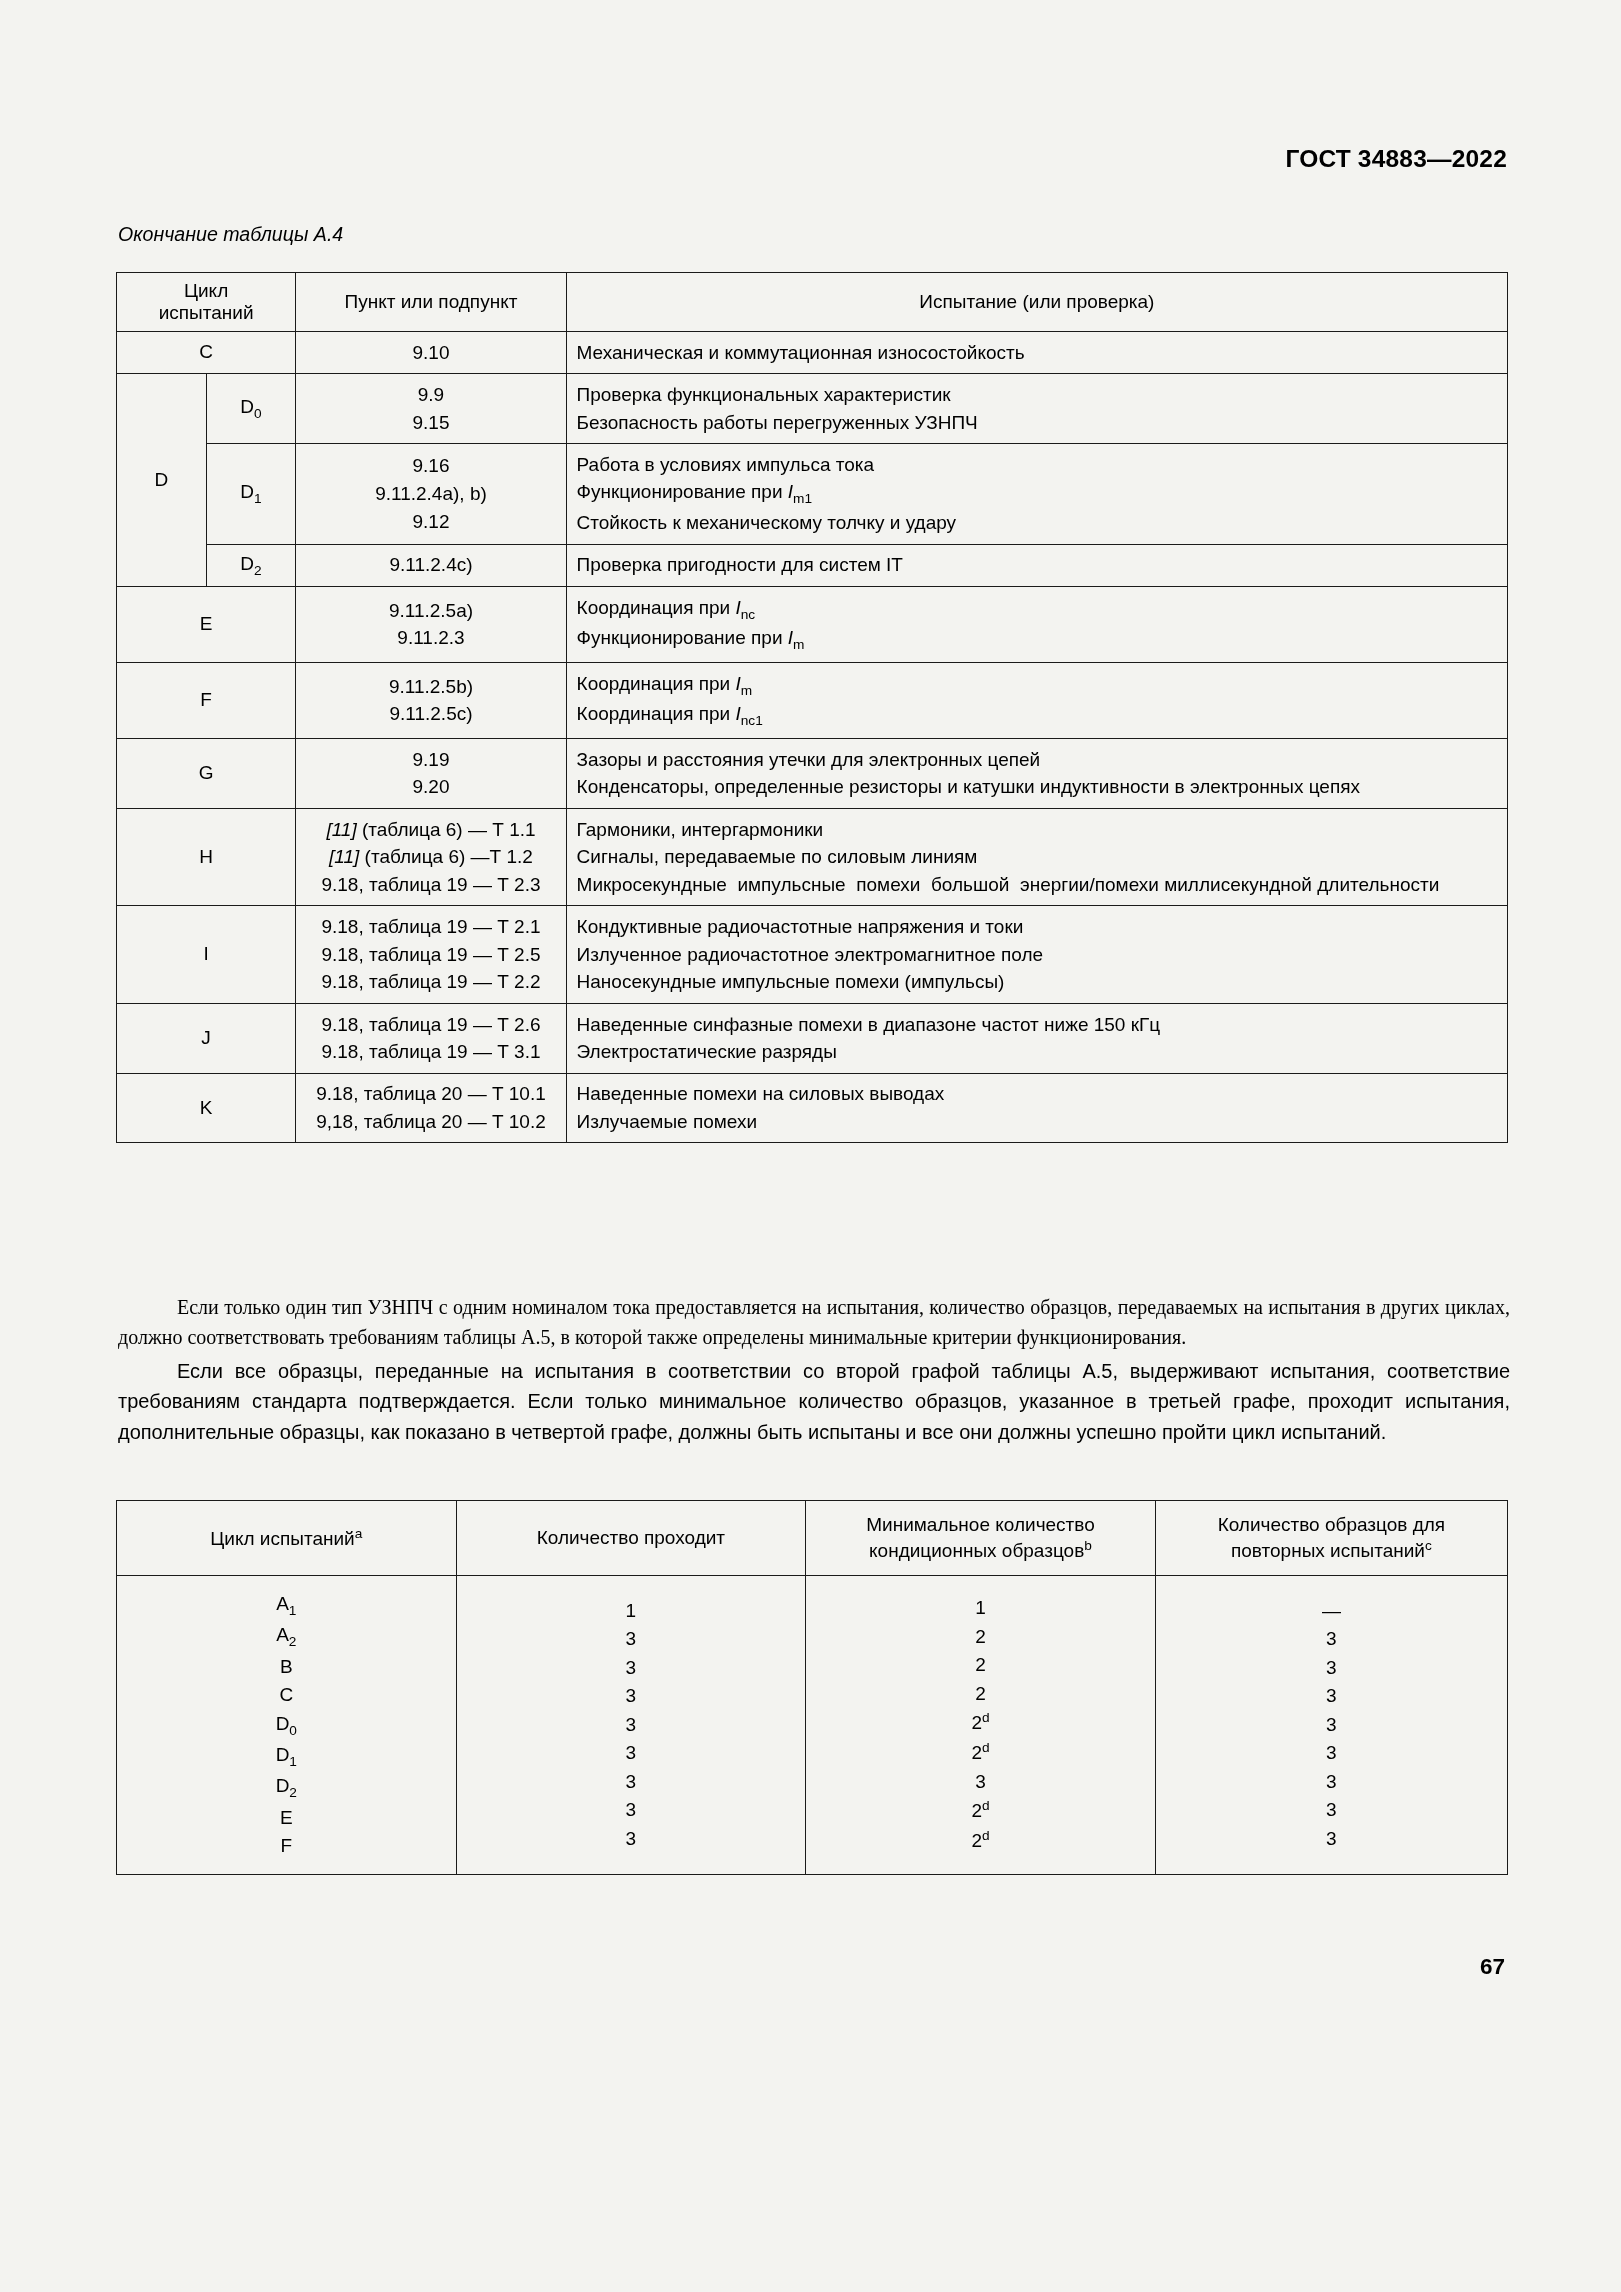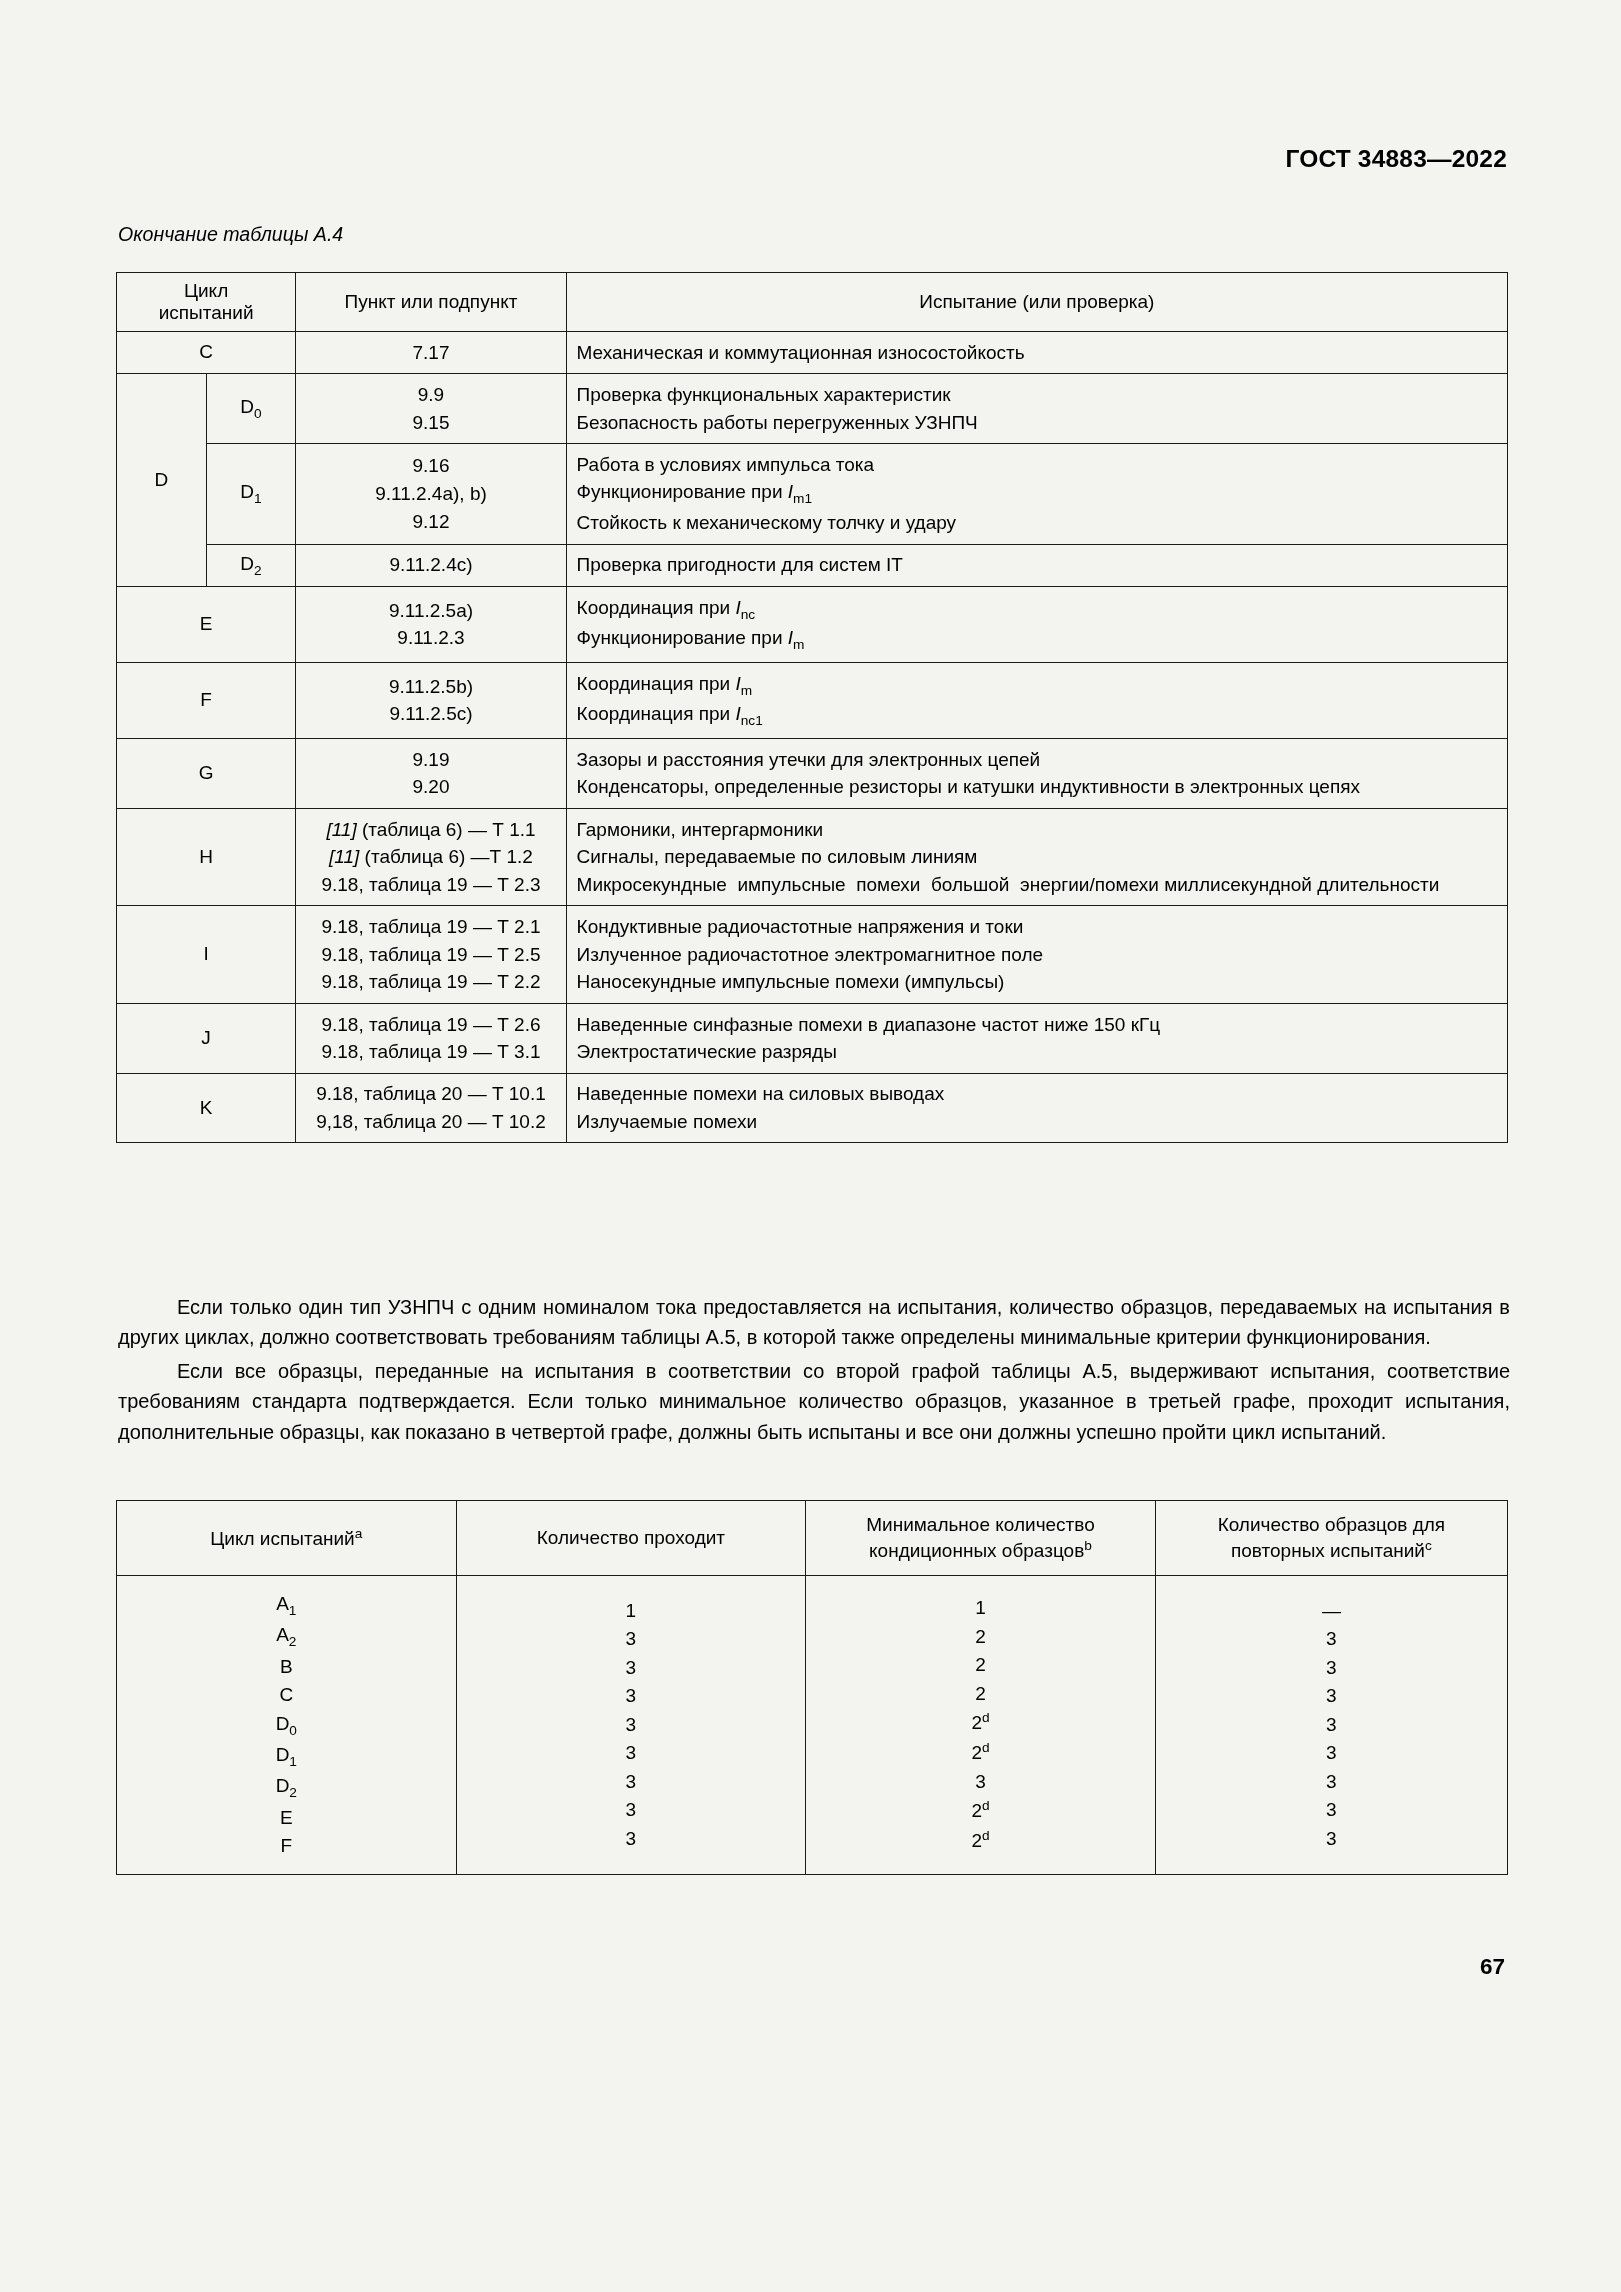--- a/index.html
+++ b/index.html
@@ -92,21 +92,21 @@
   .h2 .ind { display: block; margin-left: -59px; }
   .para {
     position: absolute;
     left: 118px;
     width: 1392px;
     font-size: 20px;
     line-height: 1.52;
     text-align: justify;
     text-indent: 59px;
   }
-  .p1 { top: 1292px; }
+  .p1 { top: 1292px; font-family: Liberation Serif, serif; }
   .p2 { top: 1356px; }
   .cap2 {
     position: absolute;
     left: 118px;
     top: 1542px;
     font-size: 20px;
     letter-spacing: 0.2px;
   }
   .cap2 .sp { letter-spacing: 2.9px; }
 
@@ -156,21 +156,21 @@
   <table class="grid">
     <tbody>
         <tr class="thead">
       <td colspan="2">Цикл<br>испытаний</td>
       <td class="clause">Пункт или подпункт</td>
       <td class="desc" style="text-align:center">Испытание (или проверка)</td>
     </tr>
 
     <tr>
       <td class="cyc-wide" colspan="2">C</td>
-      <td class="clause">7.17</td>
+      <td class="clause">9.10</td>
       <td class="desc">Механическая и коммутационная износостойкость</td>
     </tr>
 
     <tr>
       <td class="cyc" rowspan="3">D</td>
       <td class="cyc">D<sub>0</sub></td>
       <td class="clause">9.9<br>9.15</td>
       <td class="desc">Проверка функциональных характеристик<br>Безопасность работы перегруженных УЗНПЧ</td>
     </tr>
     <tr>

